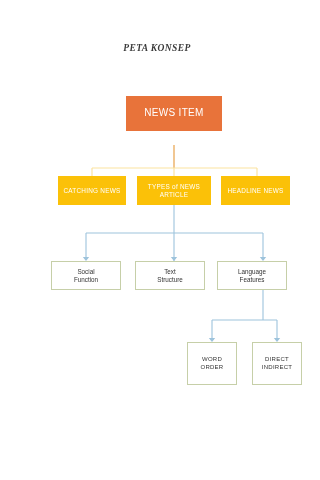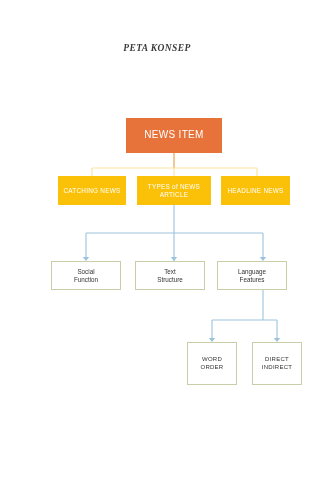--- a/index.html
+++ b/index.html
@@ -122,21 +122,21 @@
     <polygon points="259.8,257 266.2,257 263,261" fill="#9DC3DC"></polygon>
 
     <line x1="263" y1="290" x2="263" y2="320" stroke="#9DC3DC" stroke-width="1.1"></line>
     <line x1="212" y1="320" x2="277" y2="320" stroke="#9DC3DC" stroke-width="1.1"></line>
     <line x1="212" y1="320" x2="212" y2="339" stroke="#9DC3DC" stroke-width="1.1"></line>
     <line x1="277" y1="320" x2="277" y2="339" stroke="#9DC3DC" stroke-width="1.1"></line>
     <polygon points="208.8,338 215.2,338 212,342" fill="#9DC3DC"></polygon>
     <polygon points="273.8,338 280.2,338 277,342" fill="#9DC3DC"></polygon>
   </svg>
 
-  <div class="node node-root" style="left:126px; top:118px; width:96px; height:35px;">
+  <div class="node node-root" style="left:126px; top:96px; width:96px; height:35px;">
     <span class="node-label">NEWS ITEM</span>
   </div>
 
   <div class="node node-gold" style="left:58px; top:176px; width:68px; height:29px;">
     <span class="node-label">CATCHING NEWS</span>
   </div>
 
   <div class="node node-gold" style="left:137px; top:176px; width:74px; height:29px;">
     <span class="node-label">TYPES of NEWS
 ARTICLE</span>

